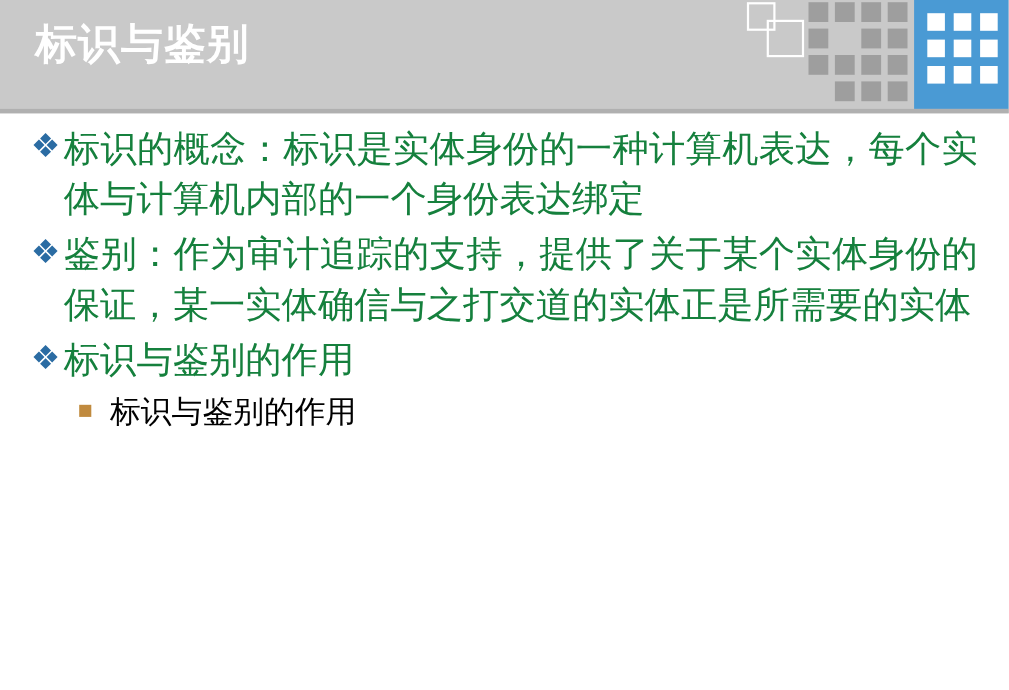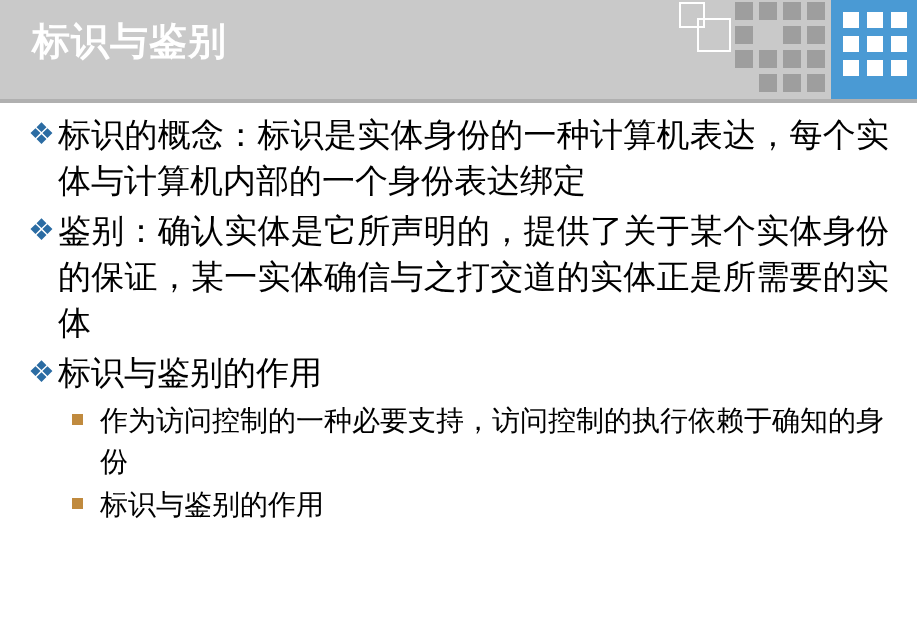--- a/index.html
+++ b/index.html
@@ -99,21 +99,21 @@
     flex: 0 0 auto;
     width: 30px;
     font-size: 30px;
     line-height: 44px;
     color: #2b6ca3;
   }
   .lvl1 .text {
     flex: 1 1 auto;
     font-size: 33px;
     line-height: 46px;
-    color: #000000;
+    color: #15803d;
     text-align: justify;
   }
   .lvl2 {
     position: relative;
     display: flex;
     align-items: flex-start;
     padding: 0 28px 0 72px;
     margin-bottom: 2px;
   }
   .lvl2 .bullet {
@@ -184,34 +184,28 @@
 
   <div class="content">
 
     <div class="lvl1">
       <span class="bullet">❖</span>
       <span class="text">标识的概念：标识是实体身份的一种计算机表达，每个实体与计算机内部的一个身份表达绑定</span>
     </div>
 
     <div class="lvl1">
       <span class="bullet">❖</span>
-      <span class="text">鉴别：确认实体是它所声明的，提供了关于某个实体身份的保证，某一实体确信与之打交道的实体正是所需要的实体</span>
+      <span class="text">鉴别：作为审计追踪的支持，提供了关于某个实体身份的保证，某一实体确信与之打交道的实体正是所需要的实体</span>
     </div>
 
     <div class="lvl1">
       <span class="bullet">❖</span>
       <span class="text">标识与鉴别的作用</span>
     </div>
 
-    <div class="lvl2">
-      <span class="bullet">
-          <i></i>
-        </span>
-      <span class="text">作为访问控制的一种必要支持，访问控制的执行依赖于确知的身份</span>
-    </div>
 
 
     <div class="lvl2">
       <span class="bullet">
           <i></i>
         </span>
       <span class="text">标识与鉴别的作用</span>
     </div>
 
   </div>

